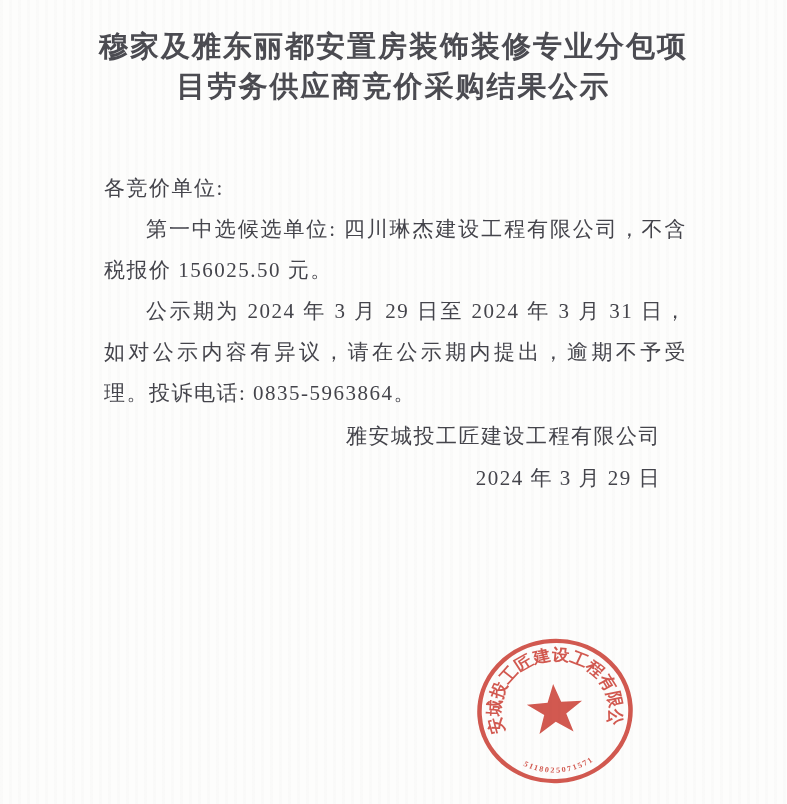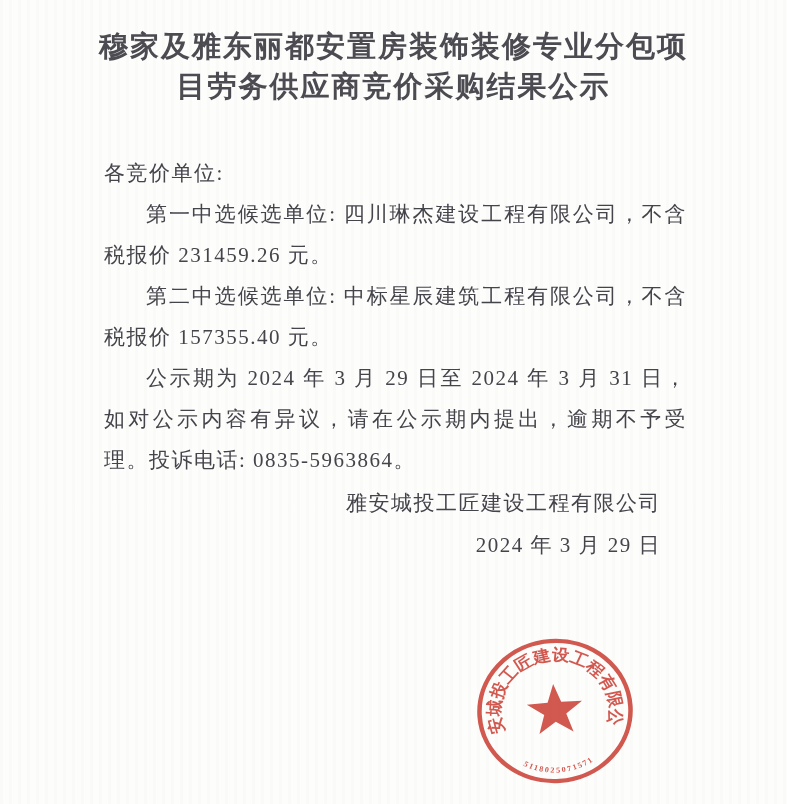--- a/index.html
+++ b/index.html
@@ -18,21 +18,21 @@
     text-align: center;
     font-family: "Liberation Sans", sans-serif;
     font-size: 29px;
     line-height: 40px;
     font-weight: 700;
     letter-spacing: 2px;
     color: #4b4b51;
   }
   .title .tline { display: block; }
   .docbody {
-    margin-top: 47px;
+    margin-top: 62px;
     padding: 0 100px 0 104px;
     font-family: "Liberation Serif", serif;
     font-size: 21px;
     line-height: 41px;
     letter-spacing: 1.5px;
     color: #44444b;
   }
   .docbody p { margin: 0; }
   .salutation { text-align: left; }
   .para { text-indent: 2em; text-align: justify; }
@@ -68,22 +68,21 @@
 
 <div class="page">
 
   <h1 class="title">
     <span class="tline">穆家及雅东丽都安置房装饰装修专业分包项</span>
     <span class="tline">目劳务供应商竞价采购结果公示</span>
   </h1>
 
   <div class="docbody">
     <p class="salutation">各竞价单位:</p>
-    <p class="para">第一中选候选单位: 四川琳杰建设工程有限公司，不含税报价 231459.26 元。</p>
-    <p class="para">第二中选候选单位: 中标星辰建筑工程有限公司，不含税报价 157355.40 元。</p>
+    <p class="para">第一中选候选单位: 四川琳杰建设工程有限公司，不含税报价 156025.50 元。</p>
     <p class="para">公示期为 2024 年 3 月 29 日至 2024 年 3 月 31 日，如对公示内容有异议，请在公示期内提出，逾期不予受理。投诉电话: 0835-5963864。</p>
 
     <div class="signoff">
       <div>雅安城投工匠建设工程有限公司</div>
       <div>2024 年 3 月 29 日</div>
     </div>
   </div>
 
   <svg class="seal" width="166" height="154" viewBox="0 0 200 200" preserveAspectRatio="none" xmlns="http://www.w3.org/2000/svg">
     <circle cx="100" cy="100" r="91" fill="none" stroke="#d0483e" stroke-width="5.5"></circle>

